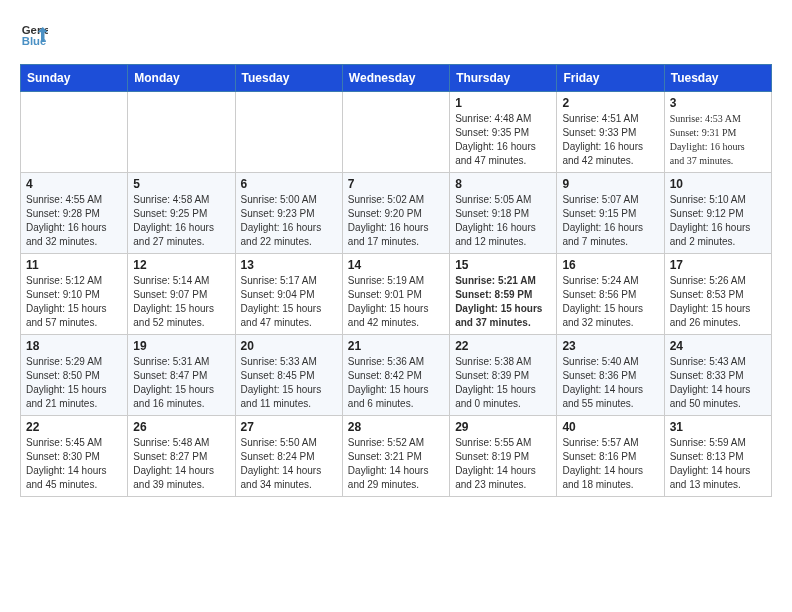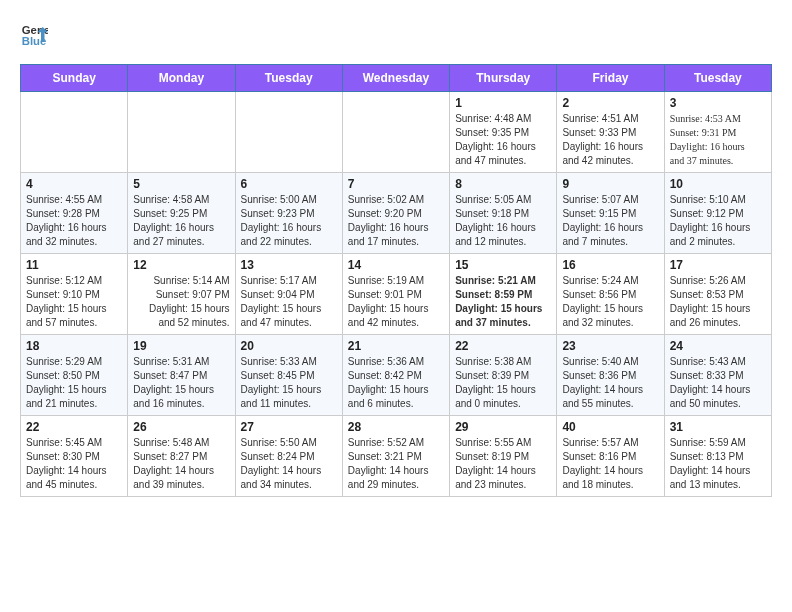--- a/index.html
+++ b/index.html
@@ -36,24 +36,24 @@
     .location {
       font-size: 14px;
       color: #555;
     }
     .calendar {
       width: 100%;
       border-collapse: collapse;
       font-size: 11px;
     }
     .calendar th {
-      background: #8b5cf6;
+      background: #1d4ed8;
       color: #fff;
       padding: 6px 6px;
-      text-align: center;
+      text-align: left;
       font-weight: bold;
       font-size: 12px;
       border: 1px solid #3a7ab0;
     }
     .calendar td {
       border: 1px solid #ccc;
       vertical-align: top;
       padding: 4px 5px;
       width: calc(100%/7);
       min-height: 80px;
@@ -192,21 +192,21 @@
       <tr>
         <td>
           <div class="day-number">11</div>
           <div class="day-info" style="white-space: pre-line;">Sunrise: 5:12 AM
 Sunset: 9:10 PM
 Daylight: 15 hours
 and 57 minutes.</div>
         </td>
         <td>
           <div class="day-number">12</div>
-          <div class="day-info" style="white-space: pre-line; text-align: right;">Sunrise: 5:14 AM
+          <div class="day-info" style="white-space: pre-line;">Sunrise: 5:14 AM
 Sunset: 9:07 PM
 Daylight: 15 hours
 and 52 minutes.</div>
         </td>
         <td>
           <div class="day-number">13</div>
           <div class="day-info" style="white-space: pre-line;">Sunrise: 5:17 AM
 Sunset: 9:04 PM
 Daylight: 15 hours
 and 47 minutes.</div>

